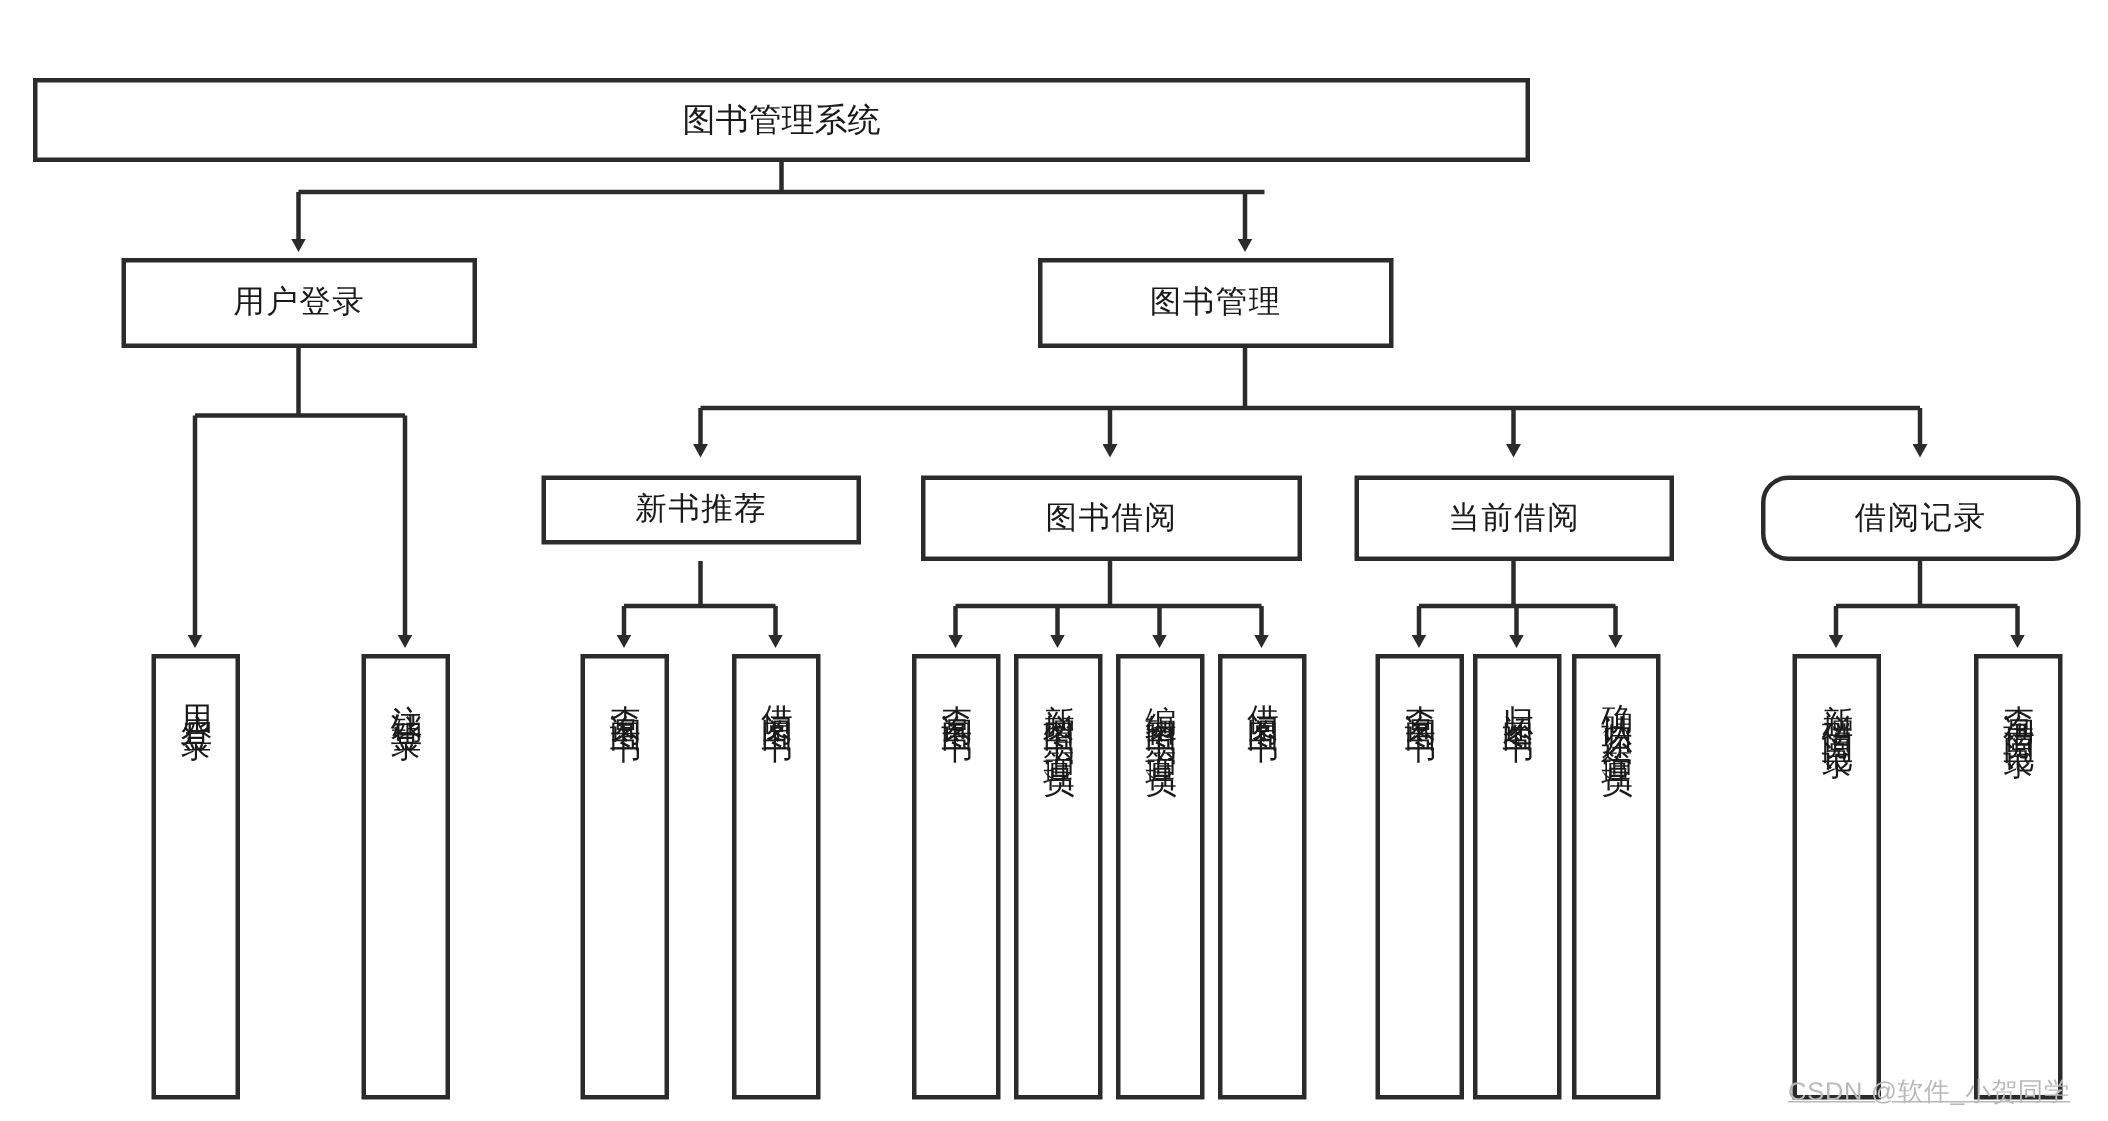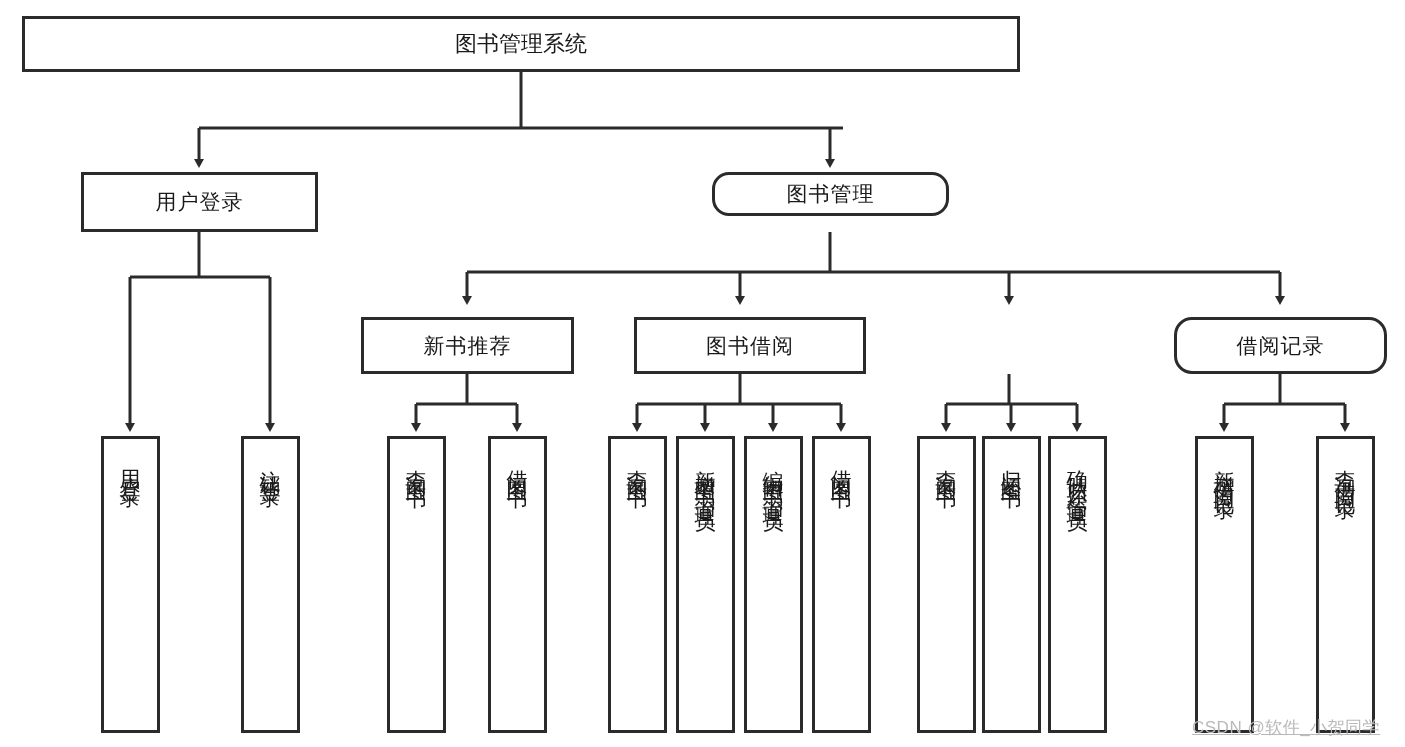--- a/index.html
+++ b/index.html
@@ -35,20 +35,21 @@
     justify-content: center;
     color: #1a1a1a;
   }
   .node.h {
     font-size: 21px;
     letter-spacing: 1px;
     line-height: 1.2;
   }
   .node.root {
     font-size: 22px;
+    margin-top: 36px;
   }
   .node.leaf {
     font-size: 21px;
     align-items: flex-start;
     justify-content: center;
     padding-top: 14px;
   }
   .vtext {
     writing-mode: vertical-rl;
     text-orientation: upright;
@@ -122,29 +123,32 @@
     </g>
   </svg>
 
   <div class="node root" style="left:22px; top:16px; width:998px; height:56px;">
     <span>图书管理系统</span>
   </div>
 
   <div class="node h" style="left:81px; top:172px; width:237px; height:60px;">
     <span>用户登录</span>
   </div>
-  <div class="node h" style="left:712px; top:172px; width:237px; height:44px;border-radius:17px;">
+  <div class="node h" style="left:692px; top:172px; width:237px; height:60px;">
     <span>图书管理</span>
   </div>
 
-  <div class="node h" style="left:361px; top:317px; width:213px; height:57px;">
+  <div class="node h" style="left:361px; top:317px; width:213px; height:46px;">
     <span>新书推荐</span>
   </div>
-  <div class="node h" style="left:634px; top:317px; width:232px; height:57px;">
+  <div class="node h" style="left:614px; top:317px; width:254px; height:57px;">
     <span>图书借阅</span>
+  </div>
+  <div class="node h" style="left:903px; top:317px; width:213px; height:57px;">
+    <span>当前借阅</span>
   </div>
   <div class="node h" style="left:1174px; top:317px; width:213px; height:57px;border-radius:18px;">
     <span>借阅记录</span>
   </div>
 
   <div class="node leaf" style="left:101px; top:436px; width:59px; height:297px;">
     <span class="vtext">用户登录</span>
   </div>
   <div class="node leaf" style="left:241px; top:436px; width:59px; height:297px;">
     <span class="vtext">注销登录</span>

